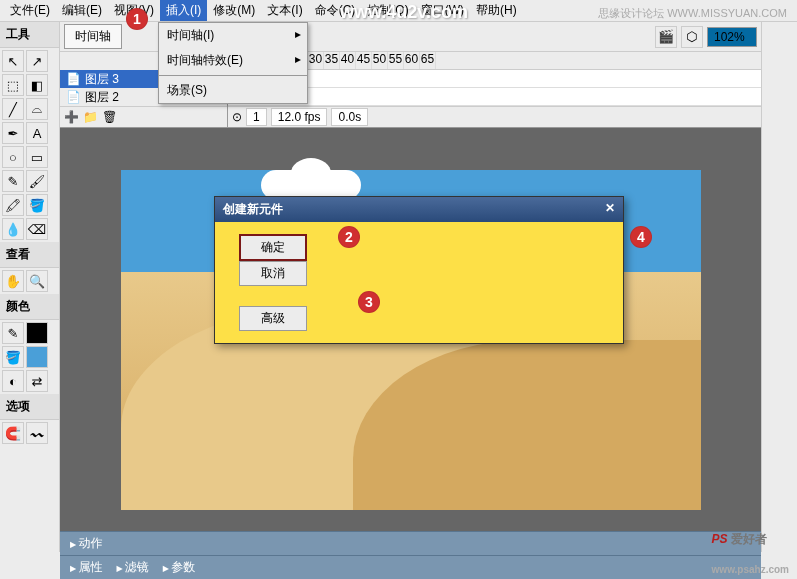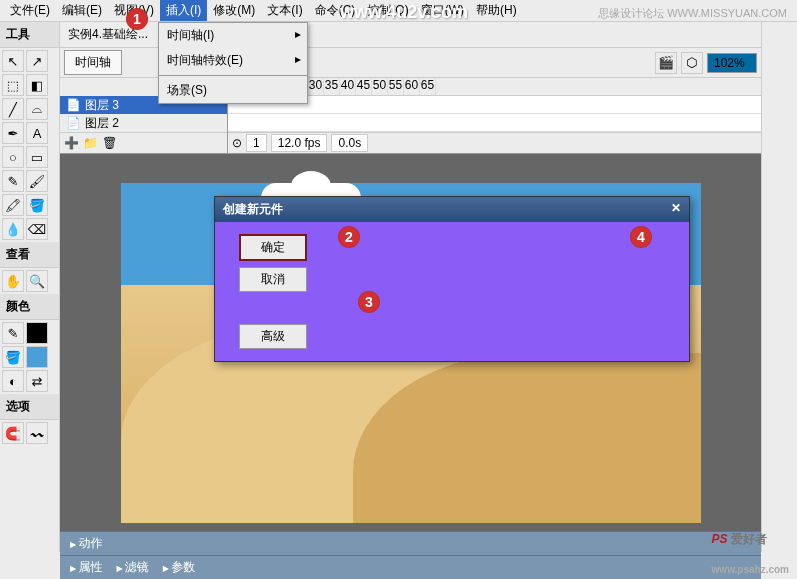--- a/index.html
+++ b/index.html
@@ -48,31 +48,31 @@
 .dune1 { position: absolute; bottom: 0; left: 0; width: 70%; height: 60%; background: #e8c98a; border-radius: 50% 50% 0 0 / 60% 40% 0 0; }
 .dune2 { position: absolute; bottom: 0; right: 0; width: 60%; height: 50%; background: #d4a960; border-radius: 50% 0 0 0 / 70% 0 0 0; }
 
 .sidebar-right { position: absolute; top: 22px; right: 0; width: 36px; background: #ececec; border-left: 1px solid #ccc; height: 530px; }
 
 .bottom-panels { position: absolute; bottom: 0; left: 60px; right: 36px; background: #7a96b0; color: white; }
 .bp-row { padding: 3px 10px; border-top: 1px solid #5a7690; display: flex; gap: 14px; font-size: 11px; }
 .bp-row span::before { content: "▶ "; font-size: 8px; }
 
 
-.dialog { position: absolute; top: 196px; left: 214px; width: 476px; background: #8b5cf6; border: 1px solid #333; box-shadow: 3px 3px 8px rgba(0,0,0,0.4); z-index: 300; }
+.dialog { position: absolute; top: 196px; left: 214px; width: 410px; background: #fde047; border: 1px solid #333; box-shadow: 3px 3px 8px rgba(0,0,0,0.4); z-index: 300; }
 .dialog-title { background: linear-gradient(to bottom, #4a6a9a, #2a4a7a); color: white; padding: 4px 8px; display: flex; justify-content: space-between; font-weight: bold; }
 .dialog-body { padding: 12px 14px; display: flex; }
 .dialog-form { flex: 1; }
 .form-row { display: flex; align-items: center; margin-bottom: 6px; gap: 6px; }
 .form-row label { width: 50px; text-align: right; }
 .form-row input[type=text] { flex: 1; border: 2px solid #7a1818; background: white; padding: 2px 4px; height: 20px; }
 .radio-group { display: flex; flex-direction: column; gap: 4px; margin-left: 56px; }
 .radio-item label { text-align: left; width: auto; }
 .radio-item.sel { border: 2px solid #7a1818; border-radius: 10px; padding: 1px 6px; display: inline-flex; width: fit-content; }
-.dialog-btns { display: flex; flex-direction: column; gap: 6px; margin-left: 10px; }
+.dialog-btns { display: flex; flex-direction: column; margin-left: 10px; }
 .dialog-btns button { padding: 3px 12px; background: #ececec; border: 1px solid #999; width: 68px; }
 .dialog-btns button.ok { border: 2px solid #7a1818; }
 
 .callout { position: absolute; width: 22px; height: 22px; background: radial-gradient(circle, #d03030 60%, #7a1818 100%); border-radius: 50%; color: white; font-weight: bold; display: flex; align-items: center; justify-content: center; z-index: 400; font-size: 14px; }
 .c1 { top: 8px; left: 126px; }
 .c2 { top: 226px; left: 338px; }
 .c3 { top: 291px; left: 358px; }
 .c4 { top: 226px; left: 630px; }
 
 .psahz { position: absolute; bottom: 4px; right: 8px; font-size: 20px; font-weight: bold; z-index: 500; }
@@ -147,21 +147,20 @@
     <div class="tool-btn">⇄</div>
   </div>
   <div class="panel-title">选项</div>
   <div class="tool-grid">
     <div class="tool-btn">🧲</div>
     <div class="tool-btn">〰</div>
   </div>
 </div>
 
 <div class="doc-area">
-  <div class="doc-tab">实例4.基础绘...</div>
   <div class="doc-toolbar">
     <div class="btn">时间轴</div>
     <div class="spacer"></div>
     <div class="tool-btn">🎬</div>
     <div class="tool-btn">⬡</div>
     <div class="zoom">102%</div>
   </div>
   <div class="timeline">
     <div class="layers">
       <div style="height:18px"></div>

